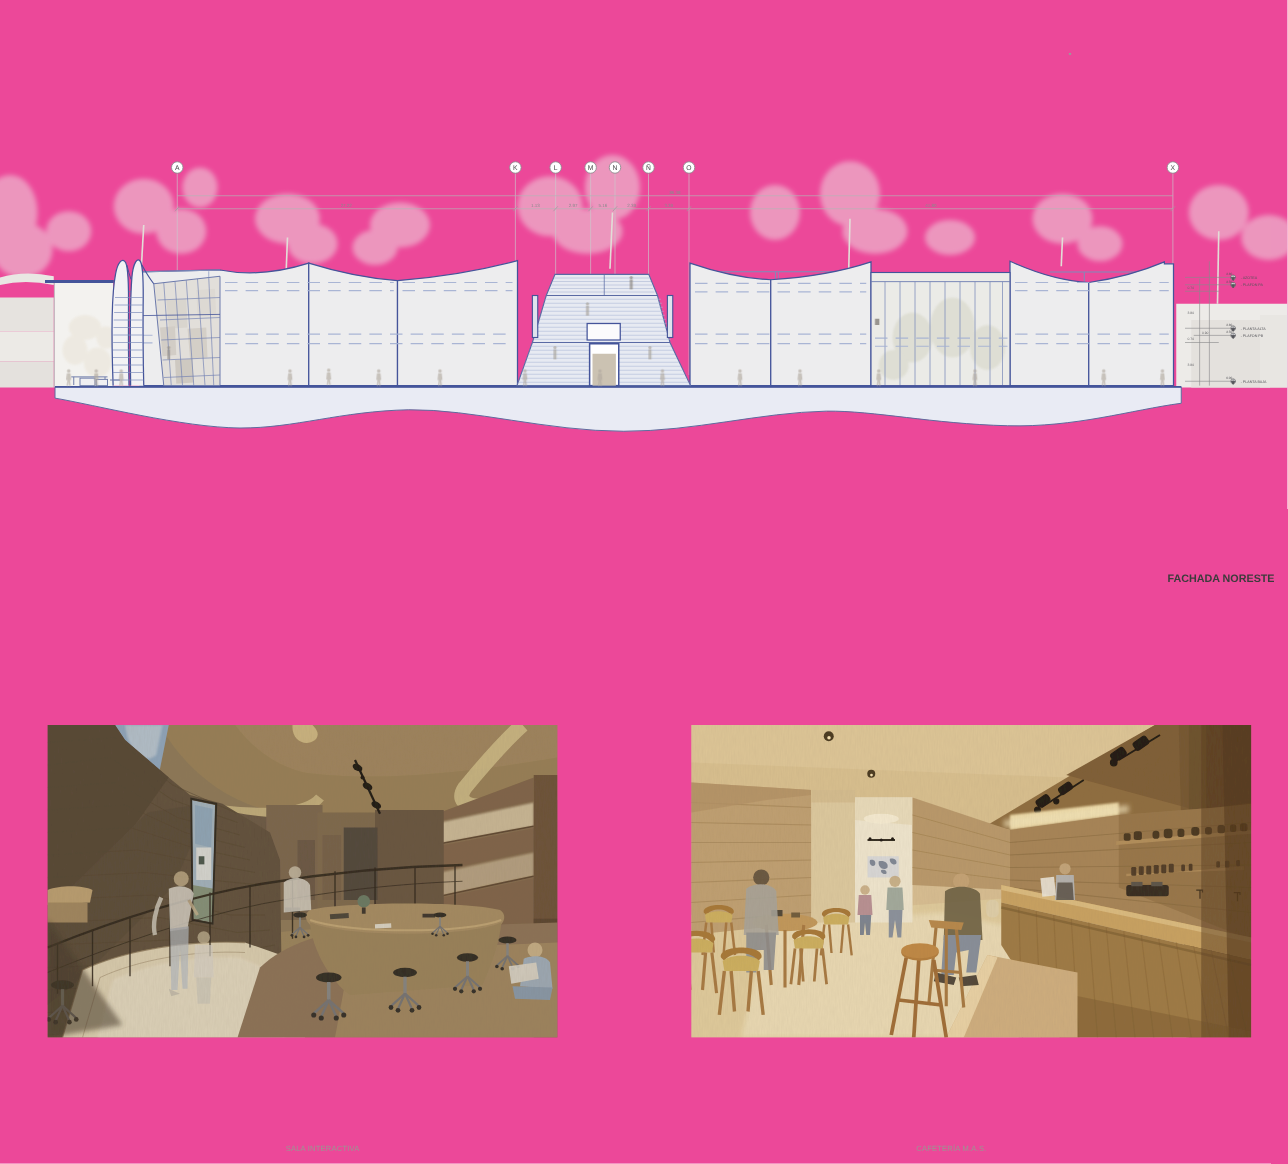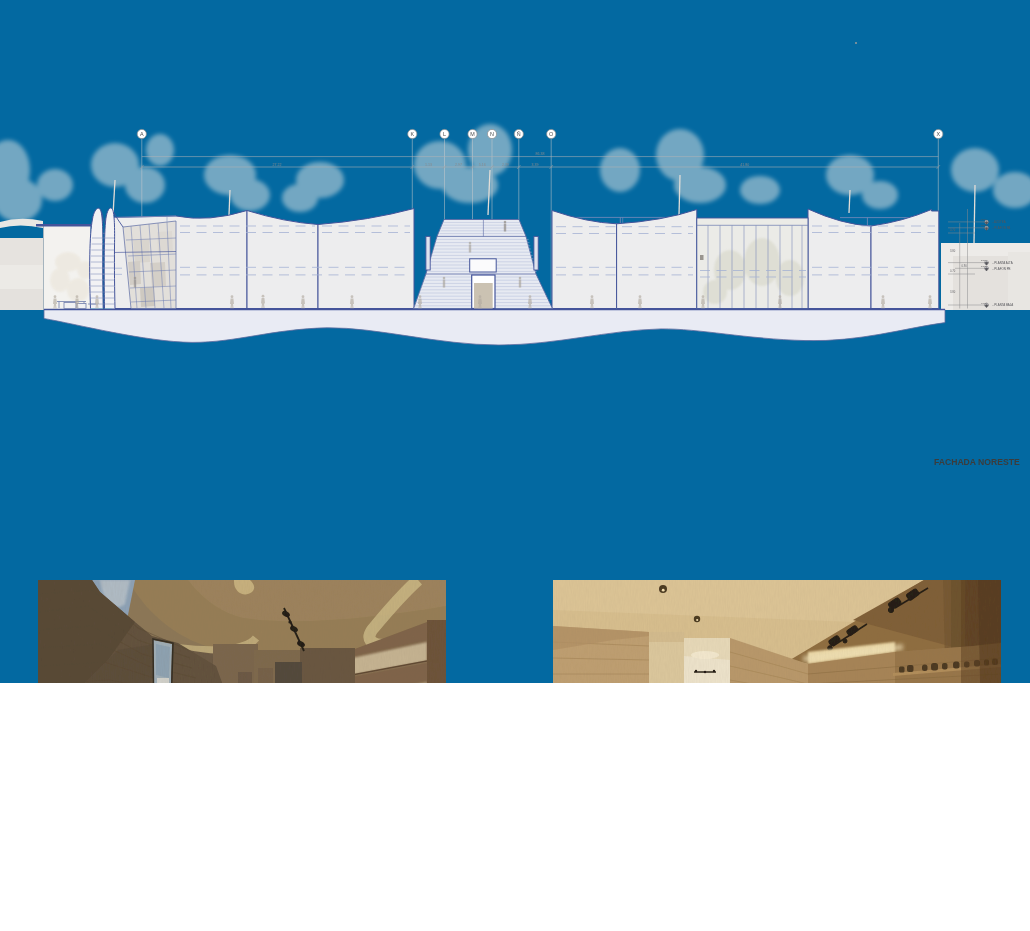--- a/index.html
+++ b/index.html
@@ -1,16 +1,16 @@
 <!DOCTYPE html>
 <html><head>
 <meta charset="utf-8">
 <style>
   html,body{margin:0;padding:0;background:#ffffff;}
-  #page{position:relative;width:1030px;height:683px;background:#0369a1;overflow:hidden;
+  #page{position:relative;width:1030px;height:931px;background:#ec4899;overflow:hidden;
         font-family:"Liberation Sans", sans-serif;}
   svg{position:absolute;left:0;top:0;}
 </style>
 </head>
 <body>
 <div id="page">
 <svg width="1030" height="931" viewBox="0 0 1030 931">
   <defs>
     <filter id="grain">
       <feTurbulence type="fractalNoise" baseFrequency="0.9 0.12" numOctaves="2" result="n"></feTurbulence>

